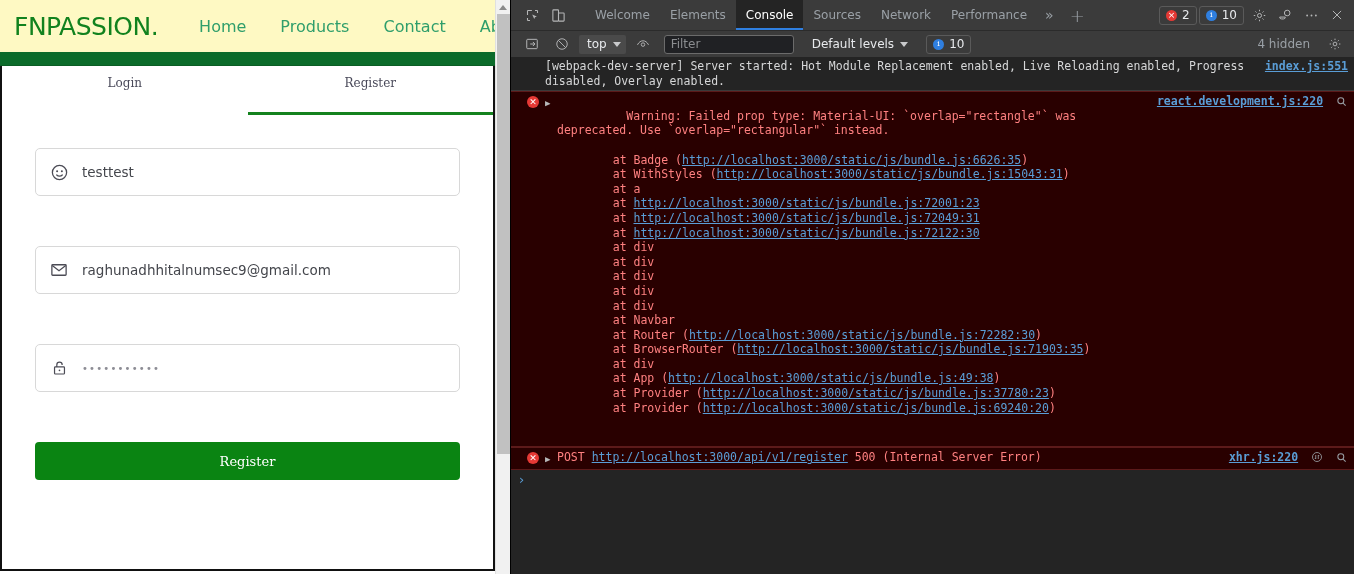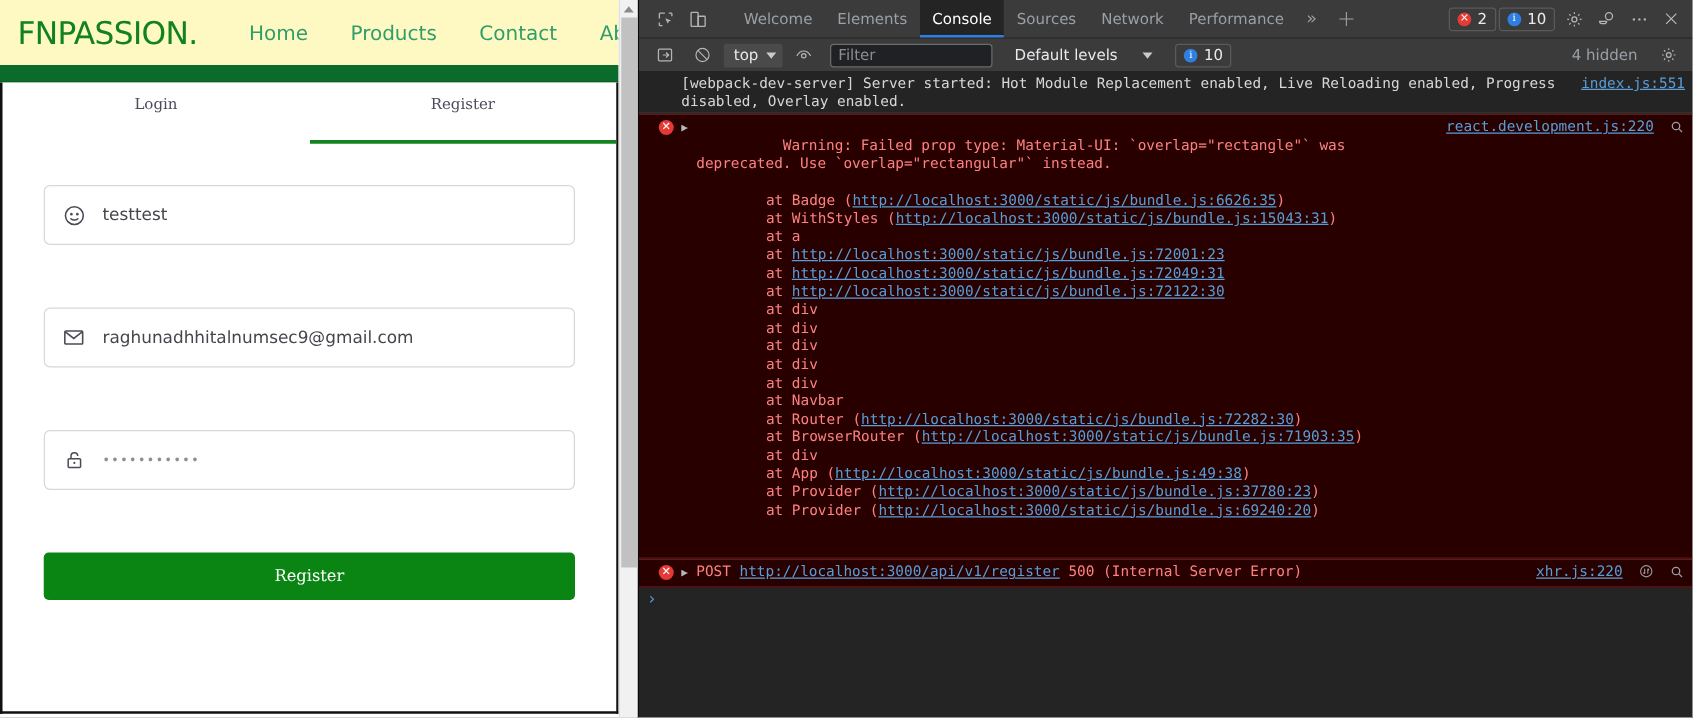--- a/index.html
+++ b/index.html
@@ -313,21 +313,21 @@
     border: 1px solid #6b6b6b;
     border-radius: 3px;
     color: #d0d1d2;
     font-size: 12px;
     padding: 0 6px;
     font-family: "DejaVu Sans", sans-serif;
     margin-left: 4px;
   }
   .filter-input::placeholder { color: #8b8d90; }
   .levels {
-    display: flex; align-items: center; gap: 20px;
+    display: flex; align-items: center; gap: 6px;
     font-size: 12px; color: #e8eaed;
     margin-left: 14px; cursor: pointer;
   }
   .hidden-note { font-size: 12px; color: #9aa0a6; margin-right: 8px; }
 
   
   .console-body {
     flex: 1 1 auto;
     overflow: hidden;
     background: #242424;
@@ -365,20 +365,21 @@
     flex: 1 1 auto;
     white-space: pre-wrap;
     word-break: break-word;
     padding-right: 6px;
   }
   .msg-src {
     flex: 0 0 auto;
     text-align: center;
     padding-right: 6px;
     white-space: nowrap;
+    font-weight: bold;
   }
   .src-link {
     color: #5a9dd6;
     text-decoration: underline;
     cursor: pointer;
     font-size: 11.5px;
   }
   .mini-icon {
     display: inline-flex; align-items: center; justify-content: center;
     width: 13px; height: 13px;

